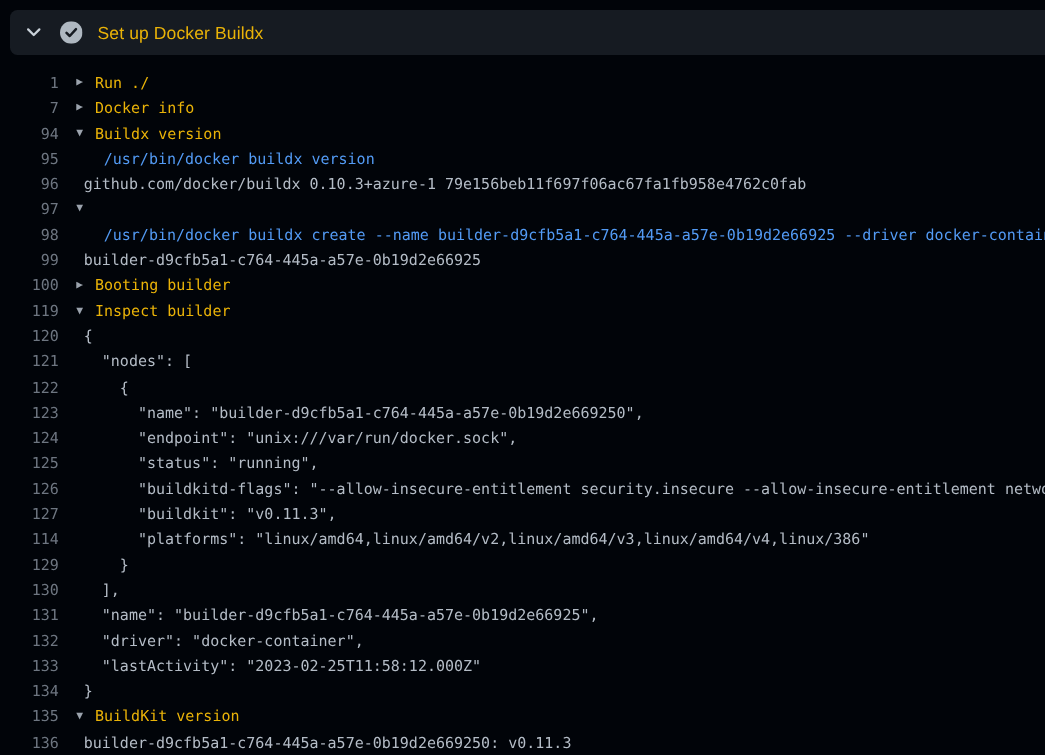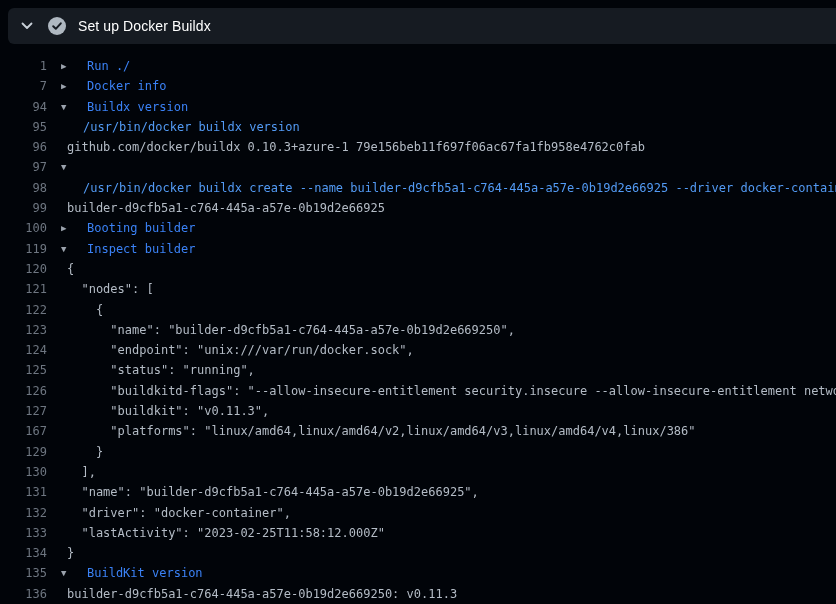--- a/index.html
+++ b/index.html
@@ -27,21 +27,21 @@
   }
   .check-wrap {
     margin-left: 13px;
     width: 18px; height: 18px;
     flex: none;
   }
   .step-title {
     margin-left: 12px;
     font-family: "Liberation Sans", "DejaVu Sans", sans-serif;
     font-size: 14px;
-    color: #ffffff;
+    color: #eab308;
     letter-spacing: .1px;
   }
   .log {
     padding-top: 12px;
   }
   .line {
     height: 20.3px;
     line-height: 20.3px;
     display: flex;
     font-family: "DejaVu Sans Mono", "Liberation Mono", monospace;
@@ -59,22 +59,22 @@
   }
   .line.group { cursor: pointer; }
   .line.group .arrow {
     margin-left: 14px;
     width: 10px;
     flex: none;
     font-size: 9px;
     color: #9ba3ad;
   }
   .line.group .txt {
-    margin-left: 16px;
-    color: #3b82f6;
+    margin-left: 5px;
+    color: #eab308;
   }
   .line.out .txt {
     margin-left: 20px;
     color: #b4bcc6;
   }
   .line.cmd .txt {
     margin-left: 36px;
     color: #539bf5;
     font-weight: normal;
   }
@@ -109,21 +109,21 @@
     <div class="line group"><span class="num">100</span><span class="arrow">▶</span><span class="txt">Booting builder</span></div>
     <div class="line group"><span class="num">119</span><span class="arrow">▼</span><span class="txt">Inspect builder</span></div>
     <div class="line out"><span class="num">120</span><span class="txt">{</span></div>
     <div class="line out"><span class="num">121</span><span class="txt">  "nodes": [</span></div>
     <div class="line out"><span class="num">122</span><span class="txt">    {</span></div>
     <div class="line out"><span class="num">123</span><span class="txt">      "name": "builder-d9cfb5a1-c764-445a-a57e-0b19d2e669250",</span></div>
     <div class="line out"><span class="num">124</span><span class="txt">      "endpoint": "unix:///var/run/docker.sock",</span></div>
     <div class="line out"><span class="num">125</span><span class="txt">      "status": "running",</span></div>
     <div class="line out"><span class="num">126</span><span class="txt">      "buildkitd-flags": "--allow-insecure-entitlement security.insecure --allow-insecure-entitlement network.host",</span></div>
     <div class="line out"><span class="num">127</span><span class="txt">      "buildkit": "v0.11.3",</span></div>
-    <div class="line out"><span class="num">167</span><span class="txt">      "platforms": "linux/amd64,linux/amd64/v2,linux/amd64/v3,linux/amd64/v4,linux/386"</span></div>
+    <div class="line out"><span class="num">114</span><span class="txt">      "platforms": "linux/amd64,linux/amd64/v2,linux/amd64/v3,linux/amd64/v4,linux/386"</span></div>
     <div class="line out"><span class="num">129</span><span class="txt">    }</span></div>
     <div class="line out"><span class="num">130</span><span class="txt">  ],</span></div>
     <div class="line out"><span class="num">131</span><span class="txt">  "name": "builder-d9cfb5a1-c764-445a-a57e-0b19d2e66925",</span></div>
     <div class="line out"><span class="num">132</span><span class="txt">  "driver": "docker-container",</span></div>
     <div class="line out"><span class="num">133</span><span class="txt">  "lastActivity": "2023-02-25T11:58:12.000Z"</span></div>
     <div class="line out"><span class="num">134</span><span class="txt">}</span></div>
     <div class="line group"><span class="num">135</span><span class="arrow">▼</span><span class="txt">BuildKit version</span></div>
     <div class="line out"><span class="num">136</span><span class="txt">builder-d9cfb5a1-c764-445a-a57e-0b19d2e669250: v0.11.3</span></div>
   </div>
 

